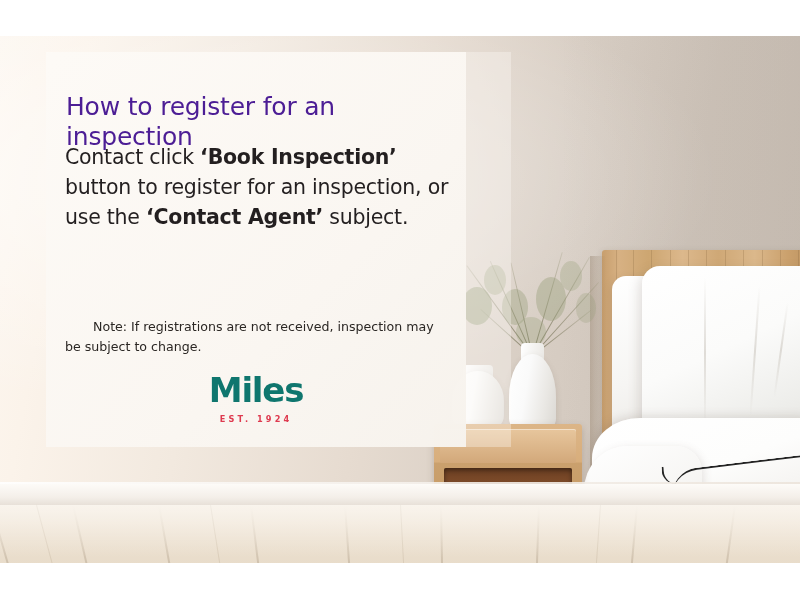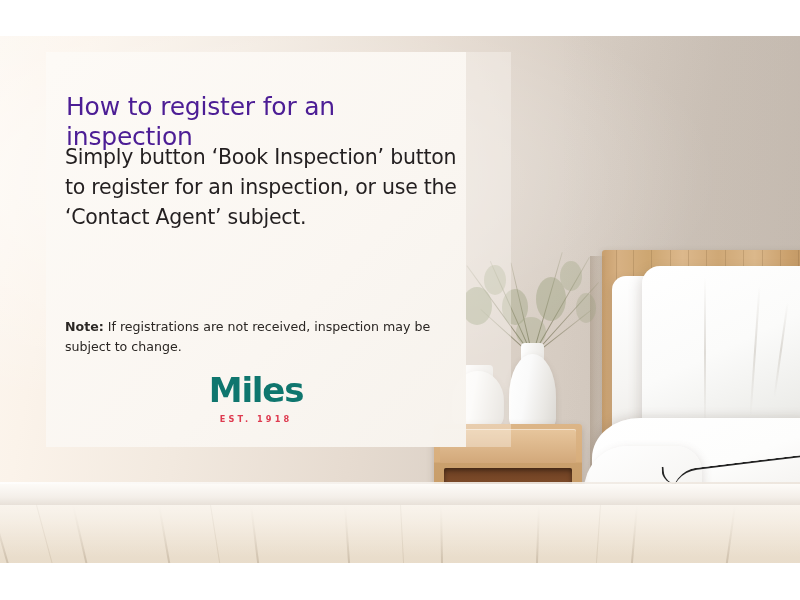--- a/index.html
+++ b/index.html
@@ -116,28 +116,28 @@
 
   #content{position:absolute;left:46px;top:52px;width:420px;height:395px;z-index:30;
         padding:0;box-sizing:border-box;}
 
   .h1{position:absolute;left:20px;top:40px;width:400px;
       color:#4c1d95;font-size:25px;line-height:30px;font-weight:400;letter-spacing:-.2px;
       font-family:"DejaVu Sans",sans-serif;}
   .lead{position:absolute;left:19px;top:90px;width:395px;
       color:#231f20;font-size:20.5px;line-height:30px;font-weight:400;letter-spacing:-.25px;
       font-family:"DejaVu Sans",sans-serif;}
-  .lead b{font-weight:400;}
+  .lead b{font-weight:700;}
   .body1{position:absolute;left:19px;top:198px;width:385px;
       color:#2b2724;font-size:12.6px;line-height:19.5px;font-weight:400;
       font-family:"DejaVu Sans",sans-serif;}
   .body2{position:absolute;left:19px;top:265px;width:385px;
       color:#2b2724;font-size:12.6px;line-height:19.5px;font-weight:400;
       font-family:"DejaVu Sans",sans-serif;}
-  .body2 b{font-weight:700;}
+  .body2 b{font-weight:400;margin-left:28px;}
 
   #logo{position:absolute;left:0;top:318px;width:420px;text-align:center;}
   .logo-word{color:#0f766e;font-size:34px;line-height:40px;font-weight:700;letter-spacing:-1.2px;
       font-family:"DejaVu Sans",sans-serif;}
   .logo-est{margin-top:4px;color:#de3a4f;font-size:8.2px;font-weight:700;letter-spacing:3.1px;
       font-family:"DejaVu Sans",sans-serif;}
 </style>
 </head>
 <body>
 
@@ -233,26 +233,26 @@
   </div>
 
   <div id="panel-tail"></div>
   <div id="panel-ghost"></div>
   <div id="panel"></div>
 
   <div id="content">
 
     <div class="h1">How to register for an inspection</div>
 
-    <div class="lead"><span>Simply button </span><b>‘Book Inspection’</b><span> button to register for an inspection, or use the </span><b>‘Contact Agent’</b><span> subject.</span></div>
+    <div class="lead"><span>Contact click </span><b>‘Book Inspection’</b><span> button to register for an inspection, or use the </span><b>‘Contact Agent’</b><span> subject.</span></div>
 
 
     <div class="body2"><b>Note:</b><span> If registrations are not received, inspection may be subject to change.</span></div>
 
     <div id="logo">
       <div class="logo-word">Miles</div>
-      <div class="logo-est">EST. 1918</div>
+      <div class="logo-est">EST. 1924</div>
     </div>
   </div>
 
   <div class="bar top"></div>
   <div class="bar bot"></div>
 </div>
 
 </body></html>

